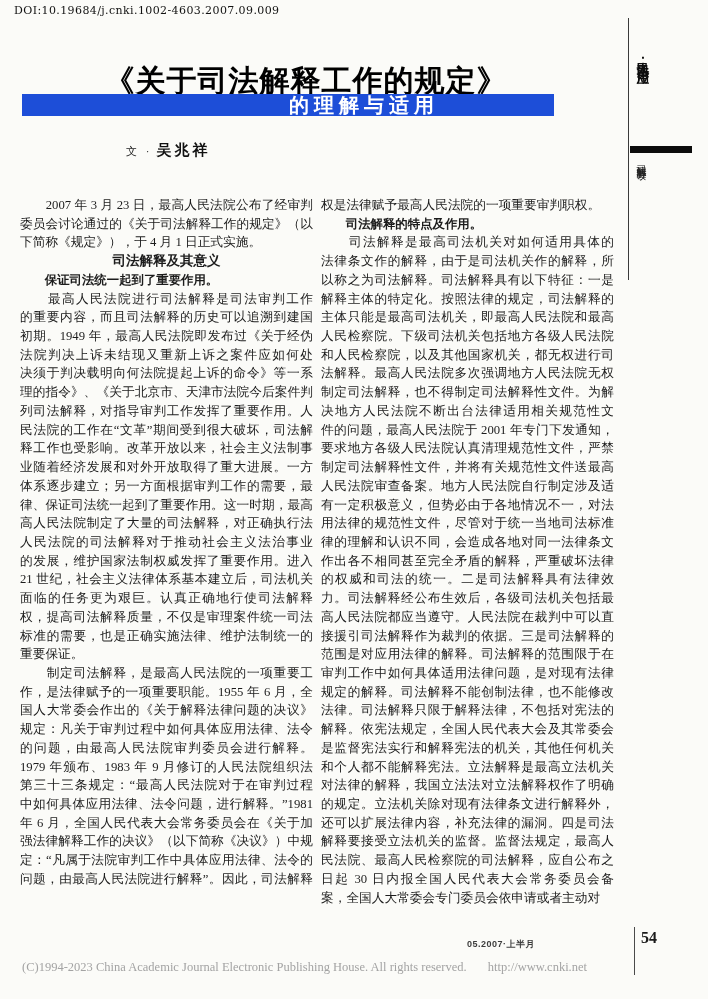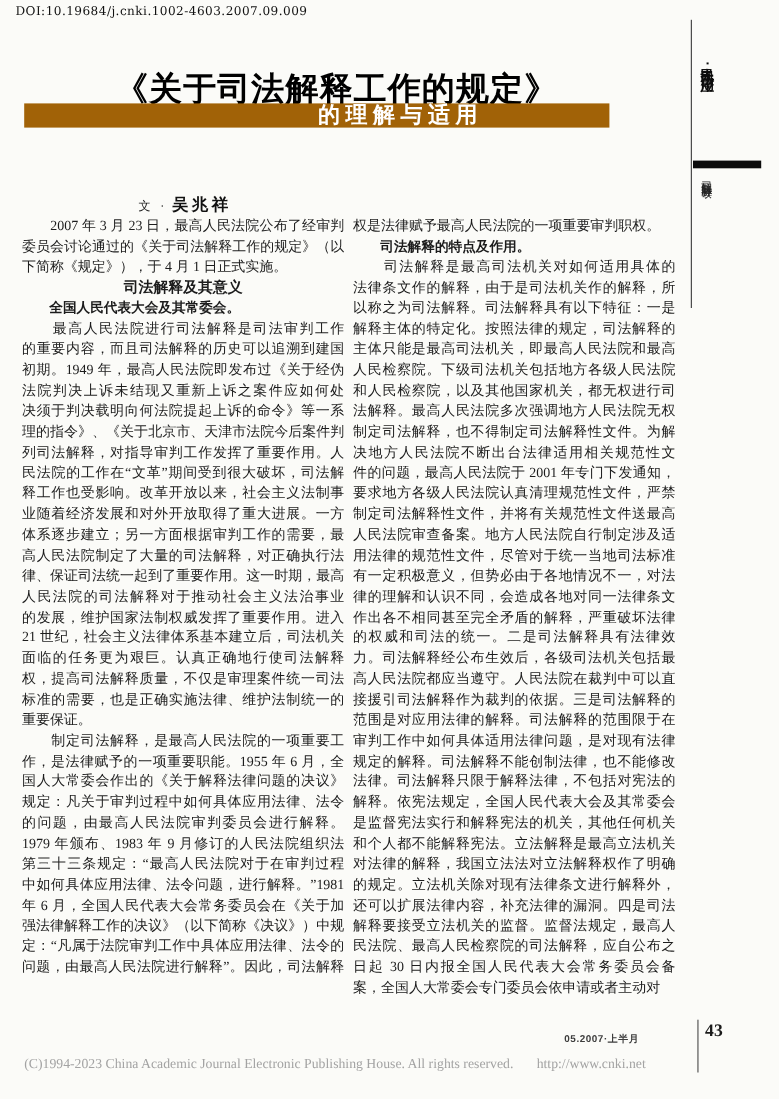--- a/index.html
+++ b/index.html
@@ -11,28 +11,28 @@
   .abs{position:absolute;}
   #doi{
     left:14px;top:4px;font-size:11px;letter-spacing:0.4px;
     font-family:"DejaVu Serif",serif;color:#111;
   }
   #title-main{
     left:0;top:61px;width:612px;text-align:center;
     font-size:30px;font-weight:bold;letter-spacing:1px;color:#000000;
   }
   #title-bar{
-    left:22px;top:94px;width:532px;height:22px;background:#a16207;
+    left:22px;top:94px;width:532px;height:22px;background:#1d4ed8;
   }
   #title-sub{
     display:block;color:#ffffff;font-size:20px;font-weight:bold;
     line-height:23px;text-align:center;padding-left:152px;letter-spacing:5px;
     font-family:"Liberation Sans",sans-serif;white-space:nowrap;
   }
-  #byline{left:126px;top:141px;white-space:nowrap;margin-top:36px;}
+  #byline{left:126px;top:141px;white-space:nowrap;}
   #byline .prefix{font-size:11px;letter-spacing:3px;color:#222;}
   #byline .author{font-size:15px;font-weight:bold;letter-spacing:3px;color:#111;}
   
   .col{top:196px;width:293px;}
   #col-left{left:20px;}
   #col-right{left:321px;}
   .ln{
     height:18.72px;line-height:18.72px;overflow:hidden;
     font-size:12.7px;color:#1c1c1c;
     text-align:justify;text-align-last:justify;
@@ -52,21 +52,21 @@
     font-size:12.5px;font-weight:bold;letter-spacing:1px;color:#0d0d0d;
     font-family:"Liberation Sans",sans-serif;
   }
   #sidebar-bar{left:630px;top:146px;width:62px;height:7px;background:#0c0c0c;}
   #sidebar-section{
     left:634px;top:157px;writing-mode:vertical-rl;
     font-size:10px;letter-spacing:1px;color:#222;
   }
   
   #footer-issue{
-    left:467px;top:938px;width:160px;text-align:center;
+    left:467px;top:938px;width:160px;text-align:left;
     font-size:9px;font-weight:bold;letter-spacing:0.5px;color:#3d3d3d;
     font-family:"Liberation Sans",sans-serif;
   }
   #footer-vline{left:634px;top:927px;width:1px;height:48px;background:#4a4a4a;}
   #page-number{
     left:641px;top:929px;font-size:16px;font-weight:bold;color:#1a1a1a;
     font-family:"Liberation Serif",serif;
   }
   #copyright{
     left:22px;top:960px;font-size:12.5px;color:#a3a3a3;white-space:nowrap;
@@ -88,34 +88,34 @@
 <div class="abs" id="byline">
   <span class="prefix">文 ·</span>
   <span class="author">吴兆祥</span>
 </div>
 
 <div class="abs col" id="col-left">
     <div class="ln">　　2007 年 3 月 23 日，最高人民法院公布了经审判</div>
     <div class="ln">委员会讨论通过的《关于司法解释工作的规定》（以</div>
     <div class="ln end">下简称《规定》），于 4 月 1 日正式实施。</div>
     <div class="ln h">司法解释及其意义</div>
-    <div class="ln sub">　　全国人民代表大会及其常委会。</div>
+    <div class="ln sub">　　保证司法统一起到了重要作用。</div>
     <div class="ln">　　最高人民法院进行司法解释是司法审判工作</div>
     <div class="ln">的重要内容，而且司法解释的历史可以追溯到建国</div>
     <div class="ln">初期。1949 年，最高人民法院即发布过《关于经伪</div>
     <div class="ln">法院判决上诉未结现又重新上诉之案件应如何处</div>
     <div class="ln">决须于判决载明向何法院提起上诉的命令》等一系</div>
     <div class="ln">理的指令》、《关于北京市、天津市法院今后案件判</div>
     <div class="ln">列司法解释，对指导审判工作发挥了重要作用。人</div>
     <div class="ln">民法院的工作在“文革”期间受到很大破坏，司法解</div>
     <div class="ln">释工作也受影响。改革开放以来，社会主义法制事</div>
     <div class="ln">业随着经济发展和对外开放取得了重大进展。一方</div>
     <div class="ln">体系逐步建立；另一方面根据审判工作的需要，最</div>
+    <div class="ln">律、保证司法统一起到了重要作用。这一时期，最高</div>
     <div class="ln">高人民法院制定了大量的司法解释，对正确执行法</div>
-    <div class="ln">律、保证司法统一起到了重要作用。这一时期，最高</div>
     <div class="ln">人民法院的司法解释对于推动社会主义法治事业</div>
     <div class="ln">的发展，维护国家法制权威发挥了重要作用。进入</div>
     <div class="ln">21 世纪，社会主义法律体系基本建立后，司法机关</div>
     <div class="ln">面临的任务更为艰巨。认真正确地行使司法解释</div>
     <div class="ln">权，提高司法解释质量，不仅是审理案件统一司法</div>
     <div class="ln">标准的需要，也是正确实施法律、维护法制统一的</div>
     <div class="ln end">重要保证。</div>
     <div class="ln">　　制定司法解释，是最高人民法院的一项重要工</div>
     <div class="ln">作，是法律赋予的一项重要职能。1955 年 6 月，全</div>
     <div class="ln">国人大常委会作出的《关于解释法律问题的决议》</div>
@@ -139,22 +139,22 @@
     <div class="ln">主体只能是最高司法机关，即最高人民法院和最高</div>
     <div class="ln">人民检察院。下级司法机关包括地方各级人民法院</div>
     <div class="ln">和人民检察院，以及其他国家机关，都无权进行司</div>
     <div class="ln">法解释。最高人民法院多次强调地方人民法院无权</div>
     <div class="ln">制定司法解释，也不得制定司法解释性文件。为解</div>
     <div class="ln">决地方人民法院不断出台法律适用相关规范性文</div>
     <div class="ln">件的问题，最高人民法院于 2001 年专门下发通知，</div>
     <div class="ln">要求地方各级人民法院认真清理规范性文件，严禁</div>
     <div class="ln">制定司法解释性文件，并将有关规范性文件送最高</div>
     <div class="ln">人民法院审查备案。地方人民法院自行制定涉及适</div>
+    <div class="ln">有一定积极意义，但势必由于各地情况不一，对法</div>
     <div class="ln">用法律的规范性文件，尽管对于统一当地司法标准</div>
-    <div class="ln">有一定积极意义，但势必由于各地情况不一，对法</div>
     <div class="ln">律的理解和认识不同，会造成各地对同一法律条文</div>
     <div class="ln">作出各不相同甚至完全矛盾的解释，严重破坏法律</div>
     <div class="ln">的权威和司法的统一。二是司法解释具有法律效</div>
     <div class="ln">力。司法解释经公布生效后，各级司法机关包括最</div>
     <div class="ln">高人民法院都应当遵守。人民法院在裁判中可以直</div>
     <div class="ln">接援引司法解释作为裁判的依据。三是司法解释的</div>
     <div class="ln">范围是对应用法律的解释。司法解释的范围限于在</div>
     <div class="ln">审判工作中如何具体适用法律问题，是对现有法律</div>
     <div class="ln">规定的解释。司法解释不能创制法律，也不能修改</div>
     <div class="ln">法律。司法解释只限于解释法律，不包括对宪法的</div>
@@ -170,18 +170,18 @@
     <div class="ln end">案，全国人大常委会专门委员会依申请或者主动对</div>
   </div>
 
 <div class="abs" id="sidebar-rule"></div>
 <div class="abs" id="sidebar-journal">人民司法·应用</div>
 <div class="abs" id="sidebar-bar"></div>
 <div class="abs" id="sidebar-section">司法解释解读</div>
 
 <div class="abs" id="footer-issue">05.2007·上半月</div>
 <div class="abs" id="footer-vline"></div>
-<div class="abs" id="page-number">43</div>
+<div class="abs" id="page-number">54</div>
 
 <div class="abs" id="copyright">
   <span>(C)1994-2023 China Academic Journal Electronic Publishing House. All rights reserved.</span>
   <span class="url">http://www.cnki.net</span>
 </div>
 
 </body></html>

